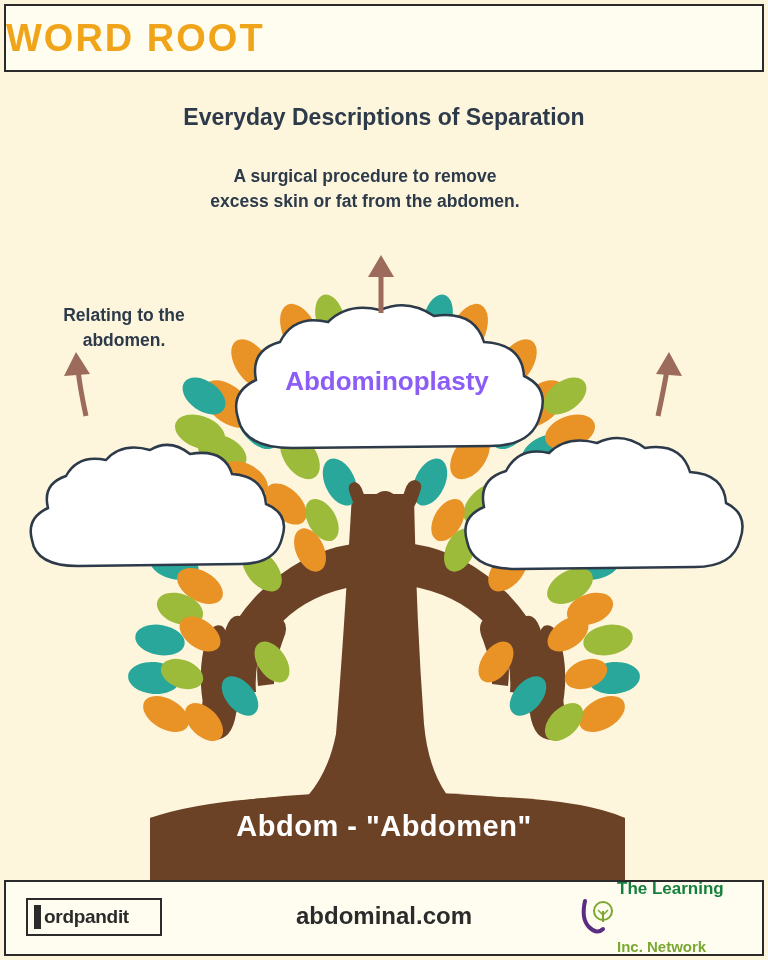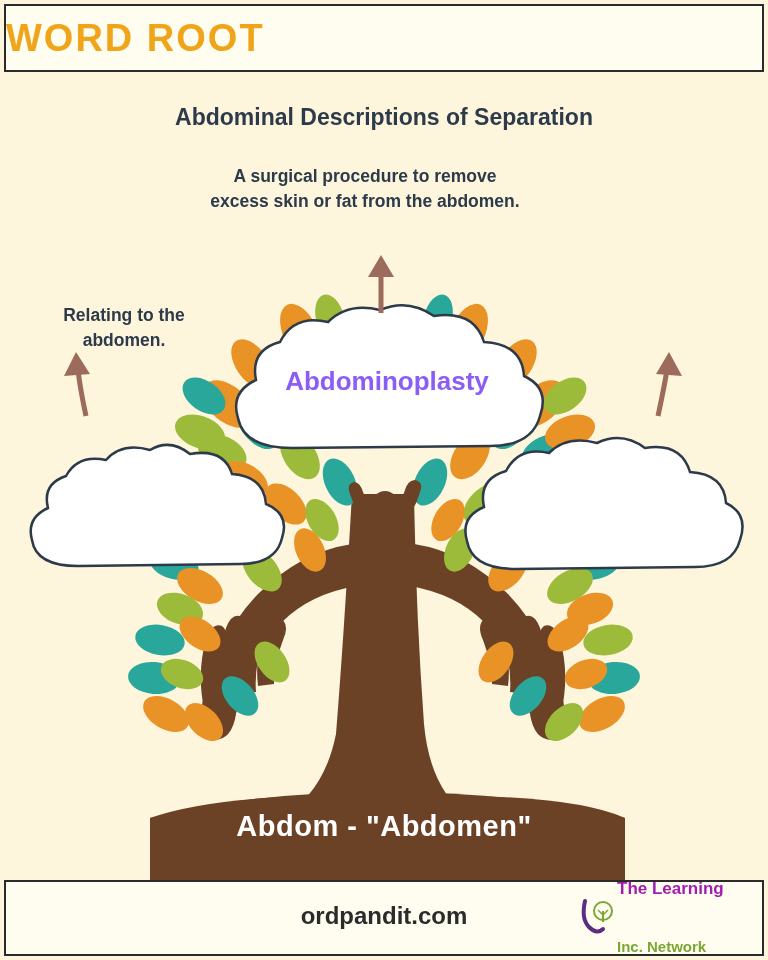--- a/index.html
+++ b/index.html
@@ -183,41 +183,41 @@
     display: flex;
     align-items: center;
   }
   .network-text {
     margin-left: 4px;
     line-height: 1.15;
   }
   .network-line1 {
     font-size: 17px;
     font-weight: bold;
-    color: #a21caf;
+    color: #15803d;
   }
   .network-line2 {
     font-size: 15px;
     font-weight: bold;
     color: #7aa832;
     margin-top: 40px;
   }
 </style>
 </head>
 <body>
 
 <div class="page">
 
   <div class="header">
     <div class="header-title">WORD ROOT</div>
   </div>
 
   <div class="body-bg"></div>
 
-  <div class="subtitle">Abdominal Descriptions of Separation</div>
+  <div class="subtitle">Everyday Descriptions of Separation</div>
 
   <svg class="tree" viewBox="0 0 768 806">
 
     <path d="M150 806 L150 744 Q200 726 300 722 L470 722 Q580 724 625 744 L625 806 Z" fill="#6b4226"></path>
     <path d="M150 744 Q250 718 384 718 Q520 718 625 744 L625 760 L150 760 Z" fill="#6b4226"></path>
 
     <path d="M352 420 Q344 560 336 660 Q324 720 280 744 L470 744 Q430 716 424 650 Q416 540 414 420 Z" fill="#6b4226"></path>
 
     <path d="M352 470 Q300 478 258 520 Q214 566 200 640 Q196 664 214 666 Q232 666 236 640 Q248 580 282 548 Q310 520 356 512 Z" fill="#6b4226"></path>
     <path d="M205 640 Q196 600 206 566 Q212 548 222 552 Q230 558 224 576 Q216 604 220 638 Z" fill="#6b4226"></path>
@@ -329,21 +329,25 @@
     <path d="M16 4 L30 26 L4 28 Z" fill="#9c6b5c"></path>
   </svg>
   <svg class="arrow" style="left:640px; top:348px;" width="46" height="70" viewBox="0 0 46 70">
     <path d="M18 68 Q24 40 27 22" stroke="#9c6b5c" stroke-width="5" fill="none"></path>
     <path d="M29 4 L42 28 L16 26 Z" fill="#9c6b5c"></path>
   </svg>
 
   <div class="root-banner-text">Abdom - "Abdomen"</div>
 
   <div class="footer"></div>
-  <div class="footer-url">ordpandit.com</div>
+  <div class="brand-logo">
+    <div class="bar"></div>
+    <div class="brand-text">ordpandit</div>
+  </div>
+  <div class="footer-url">abdominal.com</div>
   <div class="network-logo">
     <svg width="38" height="44" viewBox="0 0 38 44">
       <path d="M10 6 Q6 24 14 32 Q22 40 28 34" stroke="#5b2d82" stroke-width="4" fill="none" stroke-linecap="round"></path>
       <circle cx="28" cy="16" r="9" fill="none" stroke="#7aa832" stroke-width="2"></circle>
       <path d="M28 16 L28 27" stroke="#7aa832" stroke-width="2"></path>
       <path d="M28 20 L23 15 M28 20 L33 15" stroke="#7aa832" stroke-width="1.5"></path>
     </svg>
     <div class="network-text">
       <div class="network-line1">The Learning</div>
       <div class="network-line2">Inc. Network</div>

